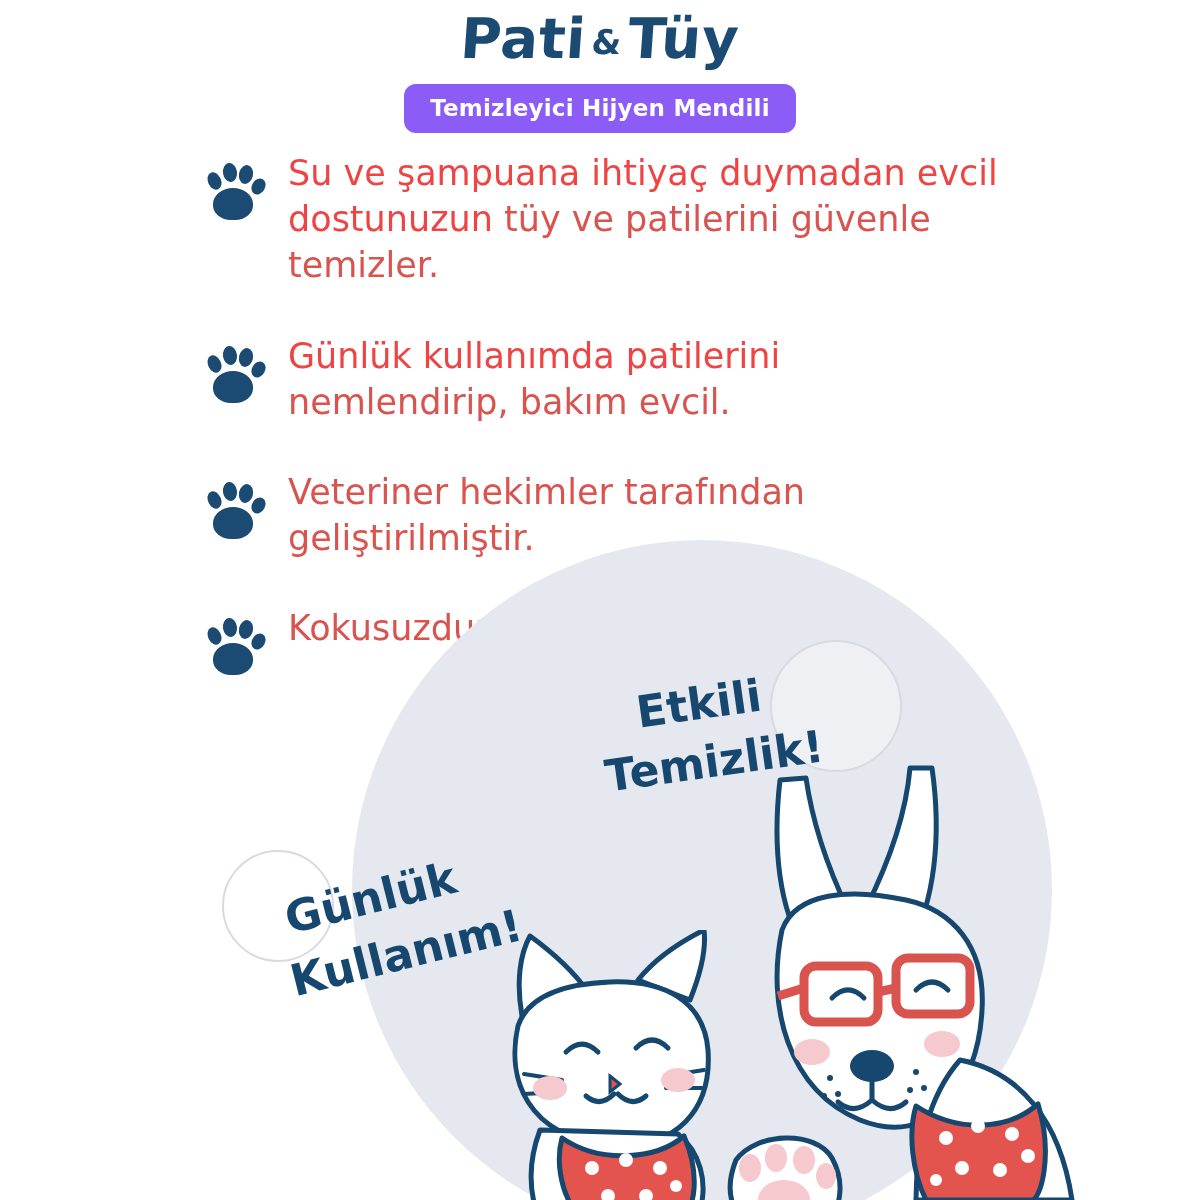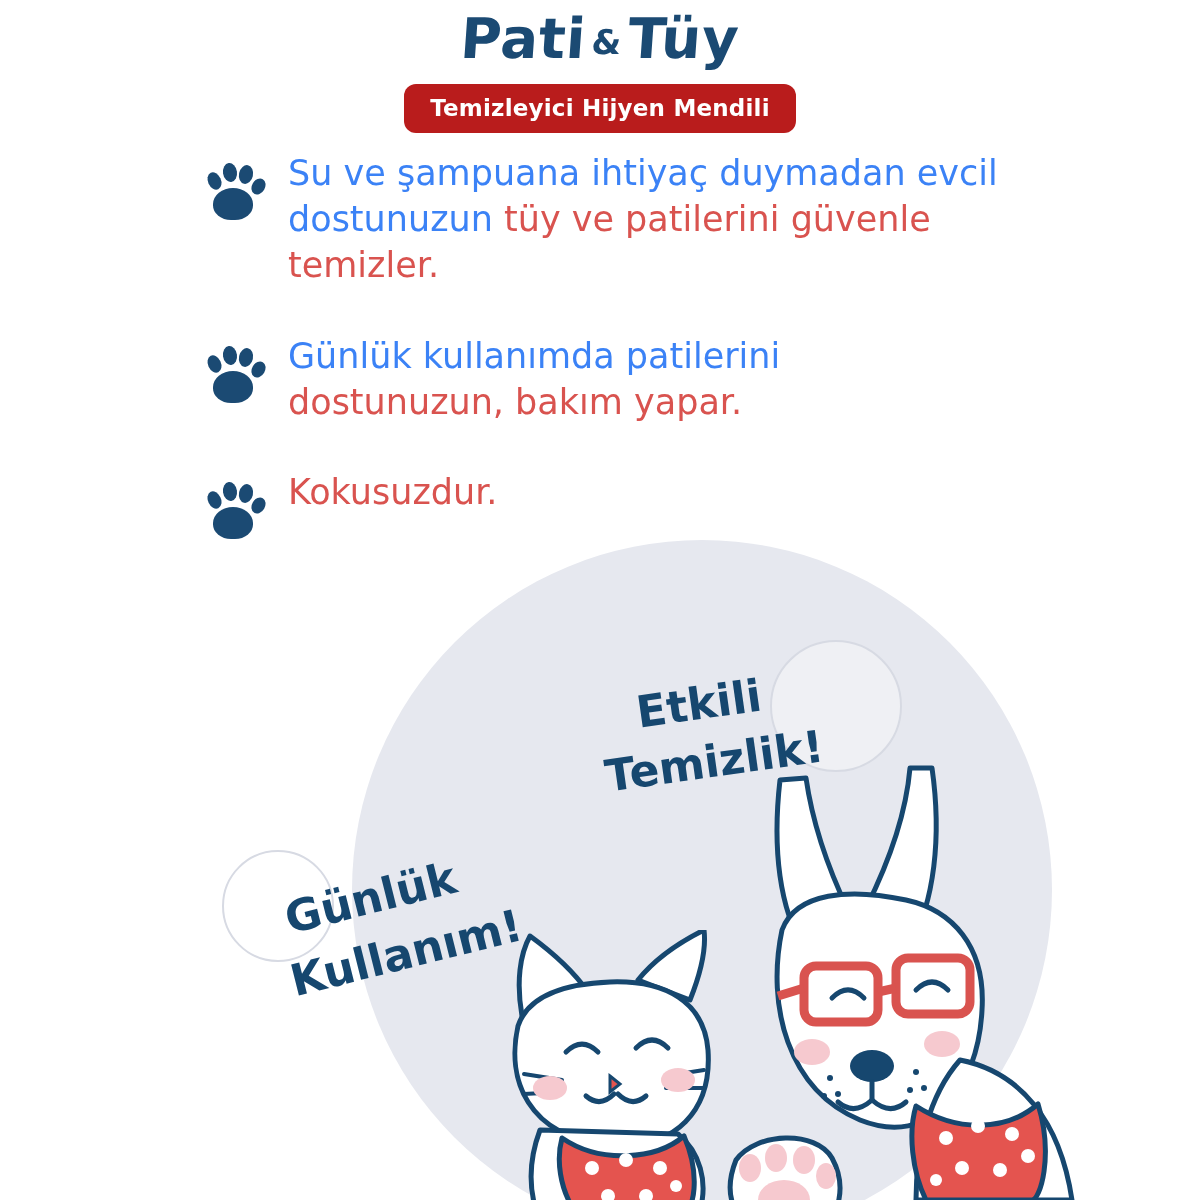--- a/index.html
+++ b/index.html
@@ -37,21 +37,21 @@
   }
   .brand-amp {
     font-size: 34px;
     font-weight: 700;
     vertical-align: middle;
     padding: 0 6px;
   }
   .brand-badge {
     display: inline-block;
     margin-top: 14px;
-    background: #b91c1c;
+    background: #8b5cf6;
     color: #ffffff;
     font-size: 23px;
     font-weight: 700;
     border-radius: 12px;
     padding: 11px 26px 12px 26px;
     letter-spacing: 0.2px;
   }
 
   
   .bullets {
@@ -88,21 +88,21 @@
     border-radius: 50% 50% 45% 45%;
   }
   .bullet-text {
     font-size: 35px;
     line-height: 1.32;
     font-weight: 400;
     color: #1b4a73;
     max-width: 720px;
   }
   .bullet-text .accent { color: #d9534f; }
-  .bullet-text .navy { color: #3b82f6; }
+  .bullet-text .navy { color: #ef4444; }
   .all-accent { color: #d9534f; }
 
   
   .illustration {
     position: absolute;
     left: 0;
     top: 520px;
     width: 1200px;
     height: 680px;
     overflow: hidden;
@@ -179,23 +179,33 @@
     </div>
 
     <div class="bullet-row">
       <span class="paw">
         <i class="t1"></i>
           <i class="t2"></i>
           <i class="t3"></i>
           <i class="t4"></i>
           <i class="pad"></i>
       </span>
-      <span class="bullet-text"><span class="navy">Günlük kullanımda patilerini </span><span class="accent">dostunuzun, bakım yapar.</span></span>
-    </div>
-
+      <span class="bullet-text"><span class="navy">Günlük kullanımda patilerini </span><span class="accent">nemlendirip, bakım evcil.</span></span>
+    </div>
+
+    <div class="bullet-row">
+      <span class="paw">
+        <i class="t1"></i>
+          <i class="t2"></i>
+          <i class="t3"></i>
+          <i class="t4"></i>
+          <i class="pad"></i>
+      </span>
+      <span class="bullet-text all-accent">Veteriner hekimler tarafından geliştirilmiştir.</span>
+    </div>
 
     <div class="bullet-row">
       <span class="paw">
         <i class="t1"></i>
           <i class="t2"></i>
           <i class="t3"></i>
           <i class="t4"></i>
           <i class="pad"></i>
       </span>
       <span class="bullet-text all-accent">Kokusuzdur.</span>

